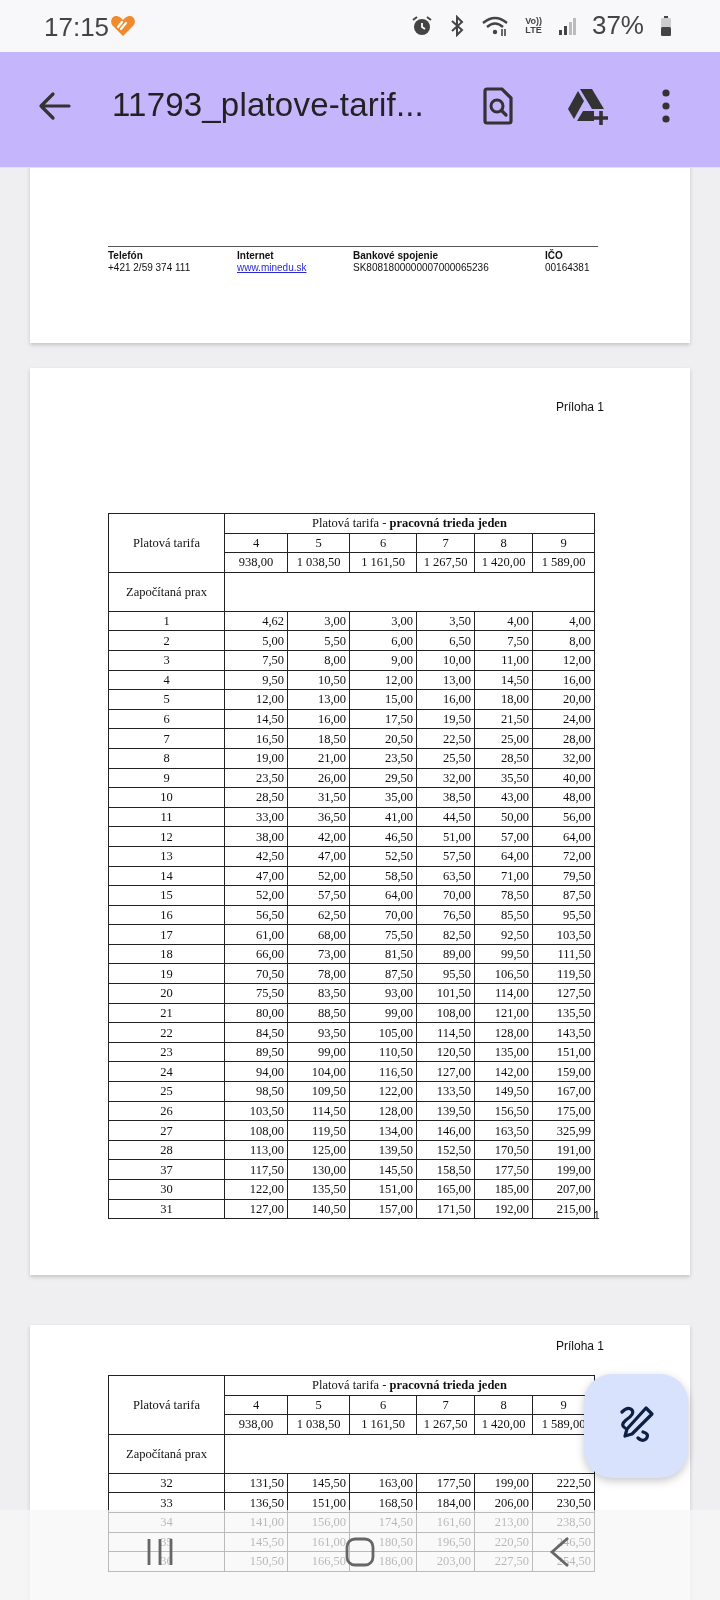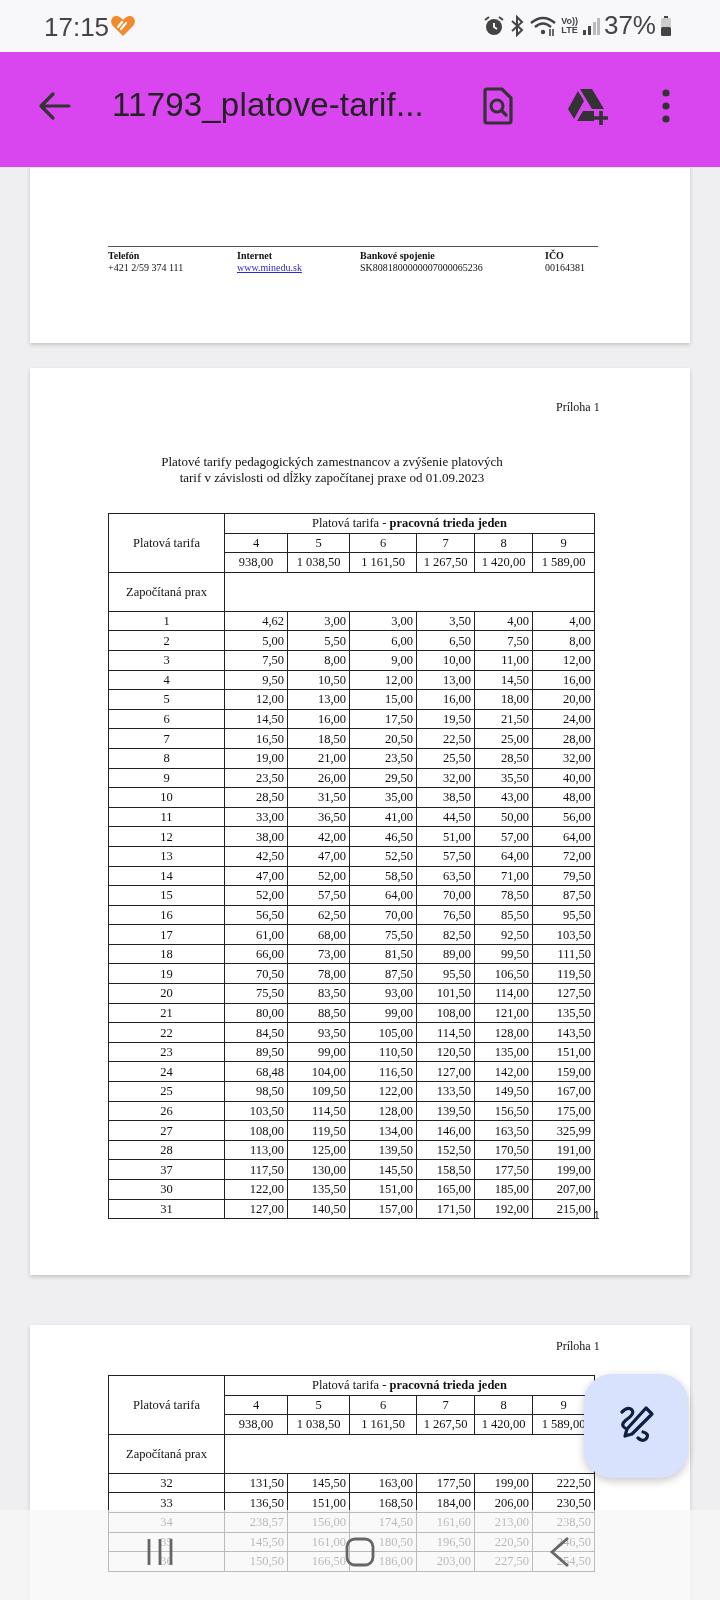--- a/index.html
+++ b/index.html
@@ -1,29 +1,29 @@
 <!DOCTYPE html>
 <html><head>
 <meta charset="utf-8">
 <style>
   * { box-sizing: border-box; margin: 0; padding: 0; }
   html, body { width: 720px; height: 1600px; overflow: hidden; background: #efeff1; font-family: "Liberation Sans", sans-serif; }
   .status-bar { position: absolute; left: 0; top: 0; width: 720px; height: 52px; background: #f8f8fb; color: #3a3a3c; padding-left: 8px; }
   .status-time { position: absolute; left: 44px; top: 12px; font-size: 26px; font-family: "Liberation Sans", sans-serif; color: #444; }
   .status-heart { position: absolute; left: 110px; top: 14px; width: 26px; height: 24px; }
-  .status-right { position: absolute; right: 48px; top: 10px; display: flex; align-items: center; gap: 4px; font-size: 26px; color: #444; }
+  .status-right { position: absolute; right: 48px; top: 10px; display: flex; align-items: center; gap: 16px; font-size: 26px; color: #444; }
   .status-right svg { display: block; }
   .sb-lte { font-size: 9px; line-height: 9px; text-align: center; font-weight: bold; color: #444; }
-  .app-bar { position: absolute; left: 0; top: 52px; width: 720px; height: 116px; background: #d946ef; border-bottom: 1px solid #e6e6ea; }
+  .app-bar { position: absolute; left: 0; top: 52px; width: 720px; height: 116px; background: #c4b5fd; border-bottom: 1px solid #e6e6ea; }
   .back-btn { position: absolute; left: 30px; top: 32px; width: 48px; height: 48px; display: flex; align-items: center; justify-content: center; }
   .app-title { position: absolute; left: 112px; top: 34px; font-size: 33px; color: #222; letter-spacing: 0.2px; white-space: nowrap; }
   .icon-btn { position: absolute; top: 30px; width: 52px; height: 52px; display: flex; align-items: center; justify-content: center; }
   .viewer { position: absolute; left: 0; top: 168px; width: 720px; height: 1432px; overflow: hidden; background: #efeff1; }
   .page { position: absolute; left: 30px; width: 660px; background: #ffffff; box-shadow: 0 2px 4px rgba(0,0,0,0.18); }
-  .serif { font-family: Liberation Serif, serif; color: #111; }
+  .serif { font-family: Liberation Sans, sans-serif; color: #111; }
   .footer-rule { position: absolute; left: 78px; top: 88px; width: 490px; height: 1px; background: #555; }
   .footer-col { position: absolute; top: 92px; font-size: 10px; line-height: 12px; }
   .footer-col b { font-weight: bold; display: block; }
   .footer-link { color: #2a2ad0; text-decoration: underline; }
   .priloha { position: absolute; font-size: 12px; }
   .doc-title { position: absolute; left: 0; width: 580px; text-align: center; font-size: 13px; line-height: 16px; }
   table.tarif { position: absolute; left: 78px; border-collapse: collapse; font-family: "Liberation Serif", serif; color: #111; font-size: 12.5px; }
   table.tarif td { border: 1px solid #222; padding: 0 3px; height: 19.6px; line-height: 18px; white-space: nowrap; }
   table.tarif td.num { text-align: right; }
   table.tarif td.ctr { text-align: center; }
@@ -124,36 +124,32 @@
   <div class="page" style="top:-10px;height:185px">
     <div class="footer-rule"></div>
     <div class="footer-col serif" style="left:78px">
       <b>Telefón</b>
       <span>+421 2/59 374 111</span>
     </div>
     <div class="footer-col serif" style="left:207px">
       <b>Internet</b>
       <span class="footer-link">www.minedu.sk</span>
     </div>
-    <div class="footer-col serif" style="left:330px">
+    <div class="footer-col serif" style="left:323px">
       <b>Bankové spojenie</b>
       <span>SK8081800000007000065236</span>
     </div>
     <div class="footer-col serif" style="left:515px">
       <b>IČO</b>
       <span>00164381</span>
     </div>
   </div>
 
   <div class="page" style="top:200px;height:907px">
     <div class="priloha serif" style="left:526px;top:32px">Príloha 1</div>
-    <div class="doc-title serif" style="left:12px;top:86px">
-      <div>Platové tarify pedagogických zamestnancov a zvýšenie platových</div>
-      <div>tarif v závislosti od dĺžky započítanej praxe od 01.09.2023</div>
-    </div>
     <table class="tarif" id="table-p2" style="top:145px">
       <tbody>
           <tr>
         <td class="ctr c0" rowspan="3">Platová tarifa</td>
         <td class="ctr" colspan="6"><span>Platová tarifa - </span><b>pracovná trieda jeden</b></td>
       </tr>
       <tr>
         <td class="ctr c1">4</td>
         <td class="ctr c2">5</td>
         <td class="ctr c3">6</td>
@@ -377,21 +373,21 @@
             <td class="ctr">23</td>
             <td class="num">89,50</td>
             <td class="num">99,00</td>
             <td class="num">110,50</td>
             <td class="num">120,50</td>
             <td class="num">135,00</td>
             <td class="num">151,00</td>
           </tr>
           <tr>
             <td class="ctr">24</td>
-            <td class="num">68,48</td>
+            <td class="num">94,00</td>
             <td class="num">104,00</td>
             <td class="num">116,50</td>
             <td class="num">127,00</td>
             <td class="num">142,00</td>
             <td class="num">159,00</td>
           </tr>
           <tr>
             <td class="ctr">25</td>
             <td class="num">98,50</td>
             <td class="num">109,50</td>
@@ -502,21 +498,21 @@
             <td class="ctr">33</td>
             <td class="num">136,50</td>
             <td class="num">151,00</td>
             <td class="num">168,50</td>
             <td class="num">184,00</td>
             <td class="num">206,00</td>
             <td class="num">230,50</td>
           </tr>
           <tr>
             <td class="ctr">34</td>
-            <td class="num">238,57</td>
+            <td class="num">141,00</td>
             <td class="num">156,00</td>
             <td class="num">174,50</td>
             <td class="num">161,60</td>
             <td class="num">213,00</td>
             <td class="num">238,50</td>
           </tr>
           <tr>
             <td class="ctr">35</td>
             <td class="num">145,50</td>
             <td class="num">161,00</td>

